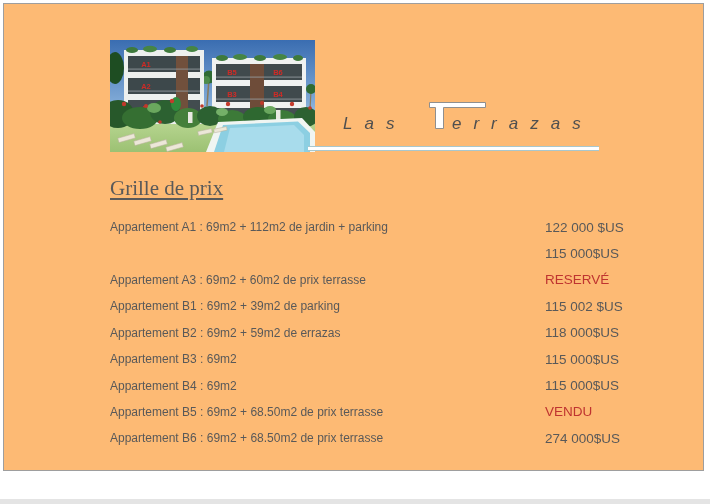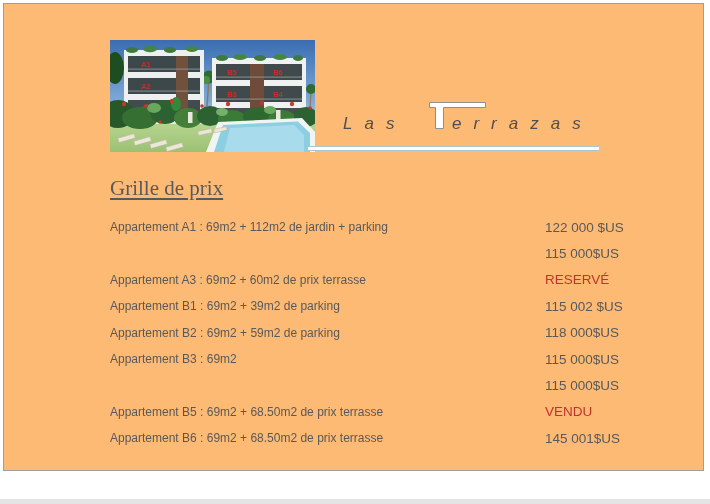--- a/index.html
+++ b/index.html
@@ -191,39 +191,40 @@
     <span class="row-label">Appartement A3 : 69m2 + 60m2 de prix terrasse</span>
     <span class="row-price red">RESERVÉ</span>
   </div>
 
   <div class="row">
     <span class="row-label">Appartement B1 : 69m2 + 39m2 de parking</span>
     <span class="row-price">115 002 $US</span>
   </div>
 
   <div class="row">
-    <span class="row-label">Appartement B2 : 69m2 + 59m2 de parking</span>
+    <span class="row-label">Appartement B2 : 69m2 + 59m2 de errazas</span>
     <span class="row-price">118 000$US</span>
   </div>
 
   <div class="row">
     <span class="row-label">Appartement B3 : 69m2</span>
     <span class="row-price">115 000$US</span>
   </div>
 
   <div class="row">
+    <span class="row-label">Appartement B4 : 69m2</span>
     <span class="row-price">115 000$US</span>
   </div>
 
   <div class="row">
     <span class="row-label">Appartement B5 : 69m2 + 68.50m2 de prix terrasse</span>
     <span class="row-price red">VENDU</span>
   </div>
 
   <div class="row">
     <span class="row-label">Appartement B6 : 69m2 + 68.50m2 de prix terrasse</span>
-    <span class="row-price">145 001$US</span>
+    <span class="row-price">274 000$US</span>
   </div>
 </div>
 
 </div>
 
 <div class="bottom-strip"></div>
 
 </body></html>

